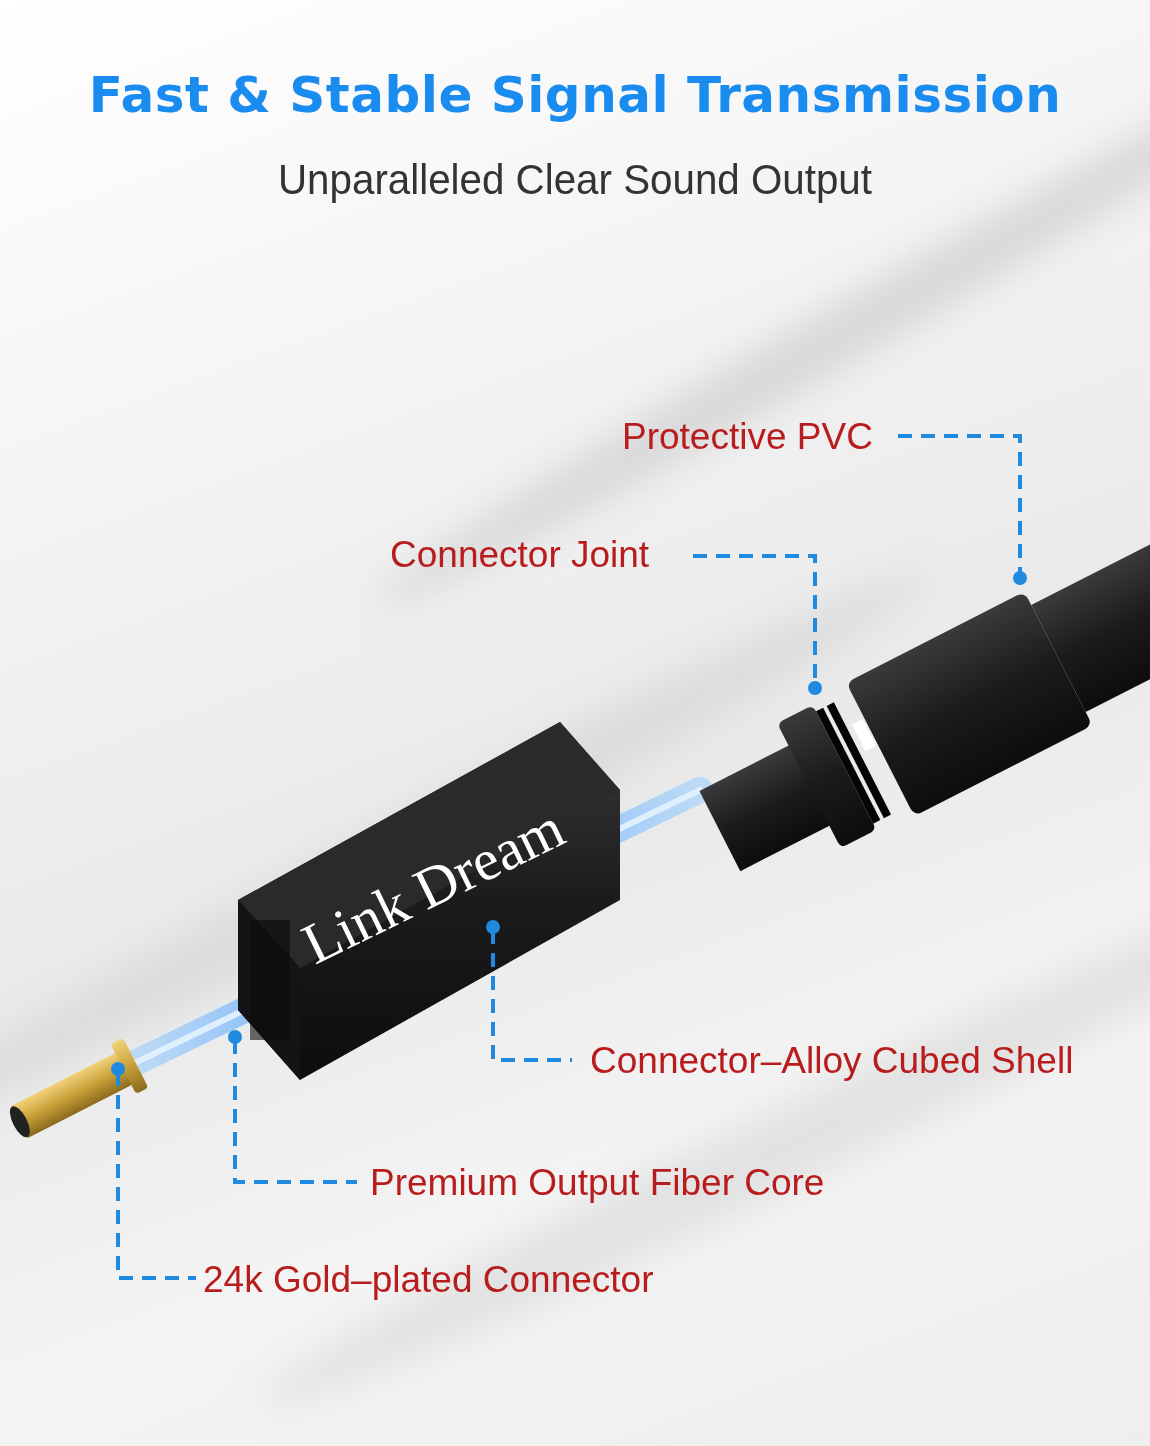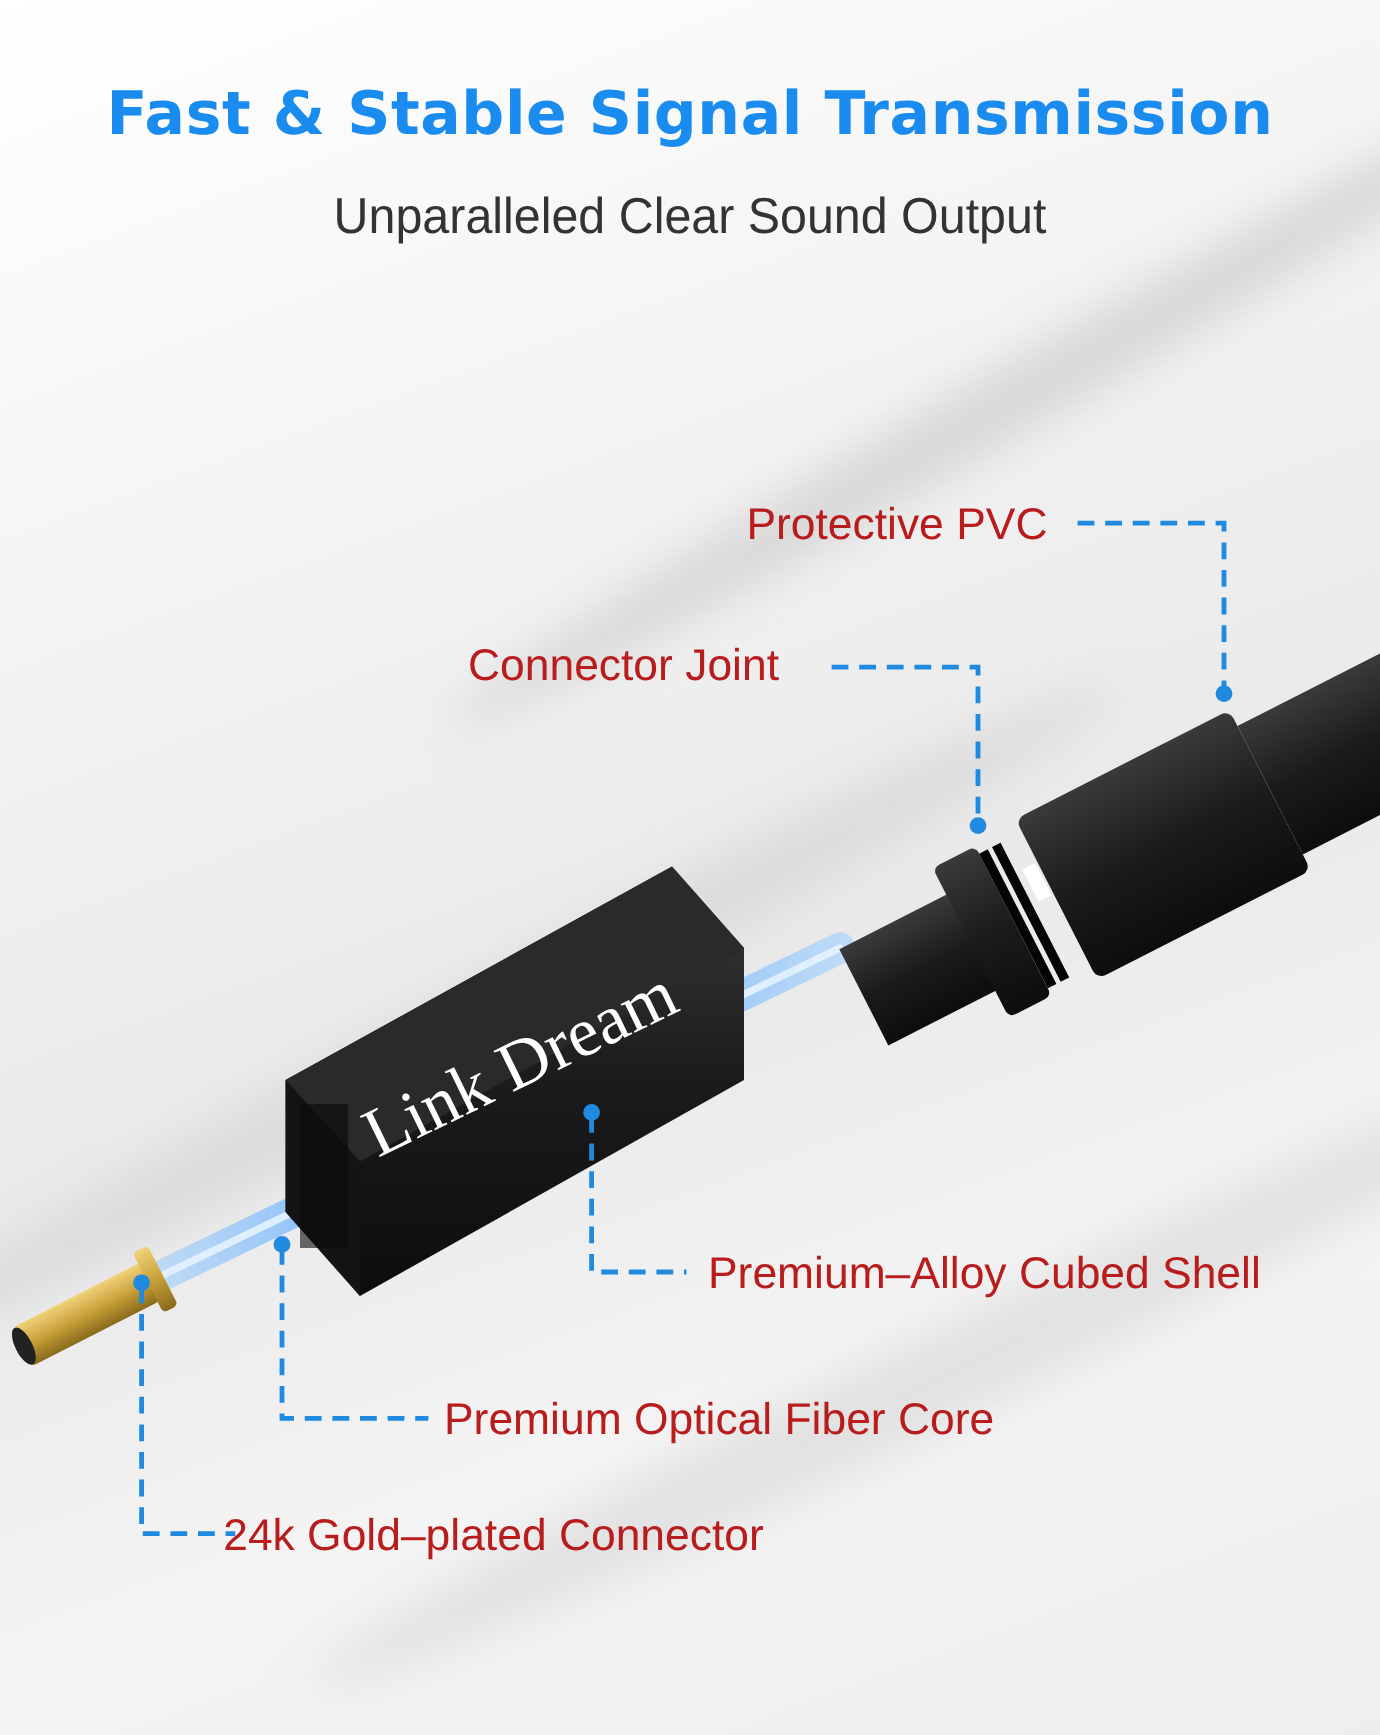--- a/index.html
+++ b/index.html
@@ -94,15 +94,15 @@
     <circle cx="1020" cy="578" r="7"></circle>
     <circle cx="815" cy="688" r="7"></circle>
     <circle cx="493" cy="927" r="7"></circle>
     <circle cx="235" cy="1037" r="7"></circle>
     <circle cx="118" cy="1069" r="7"></circle>
   </g>
 </svg>
 
 <div class="label" style="left:622px;top:418px;">Protective PVC</div>
 <div class="label" style="left:390px;top:536px;">Connector Joint</div>
-<div class="label" style="left:590px;top:1042px;">Premium–Alloy Cubed Shell</div>
-<div class="label" style="left:370px;top:1164px;">Premium Optical Fiber Core</div>
-<div class="label" style="left:186px;top:1261px;text-align:center;">24k Gold–plated Connector</div>
+<div class="label" style="left:590px;top:1042px;">Connector–Alloy Cubed Shell</div>
+<div class="label" style="left:370px;top:1164px;">Premium Output Fiber Core</div>
+<div class="label" style="left:203px;top:1261px;text-align:center;">24k Gold–plated Connector</div>
 
 </body></html>

